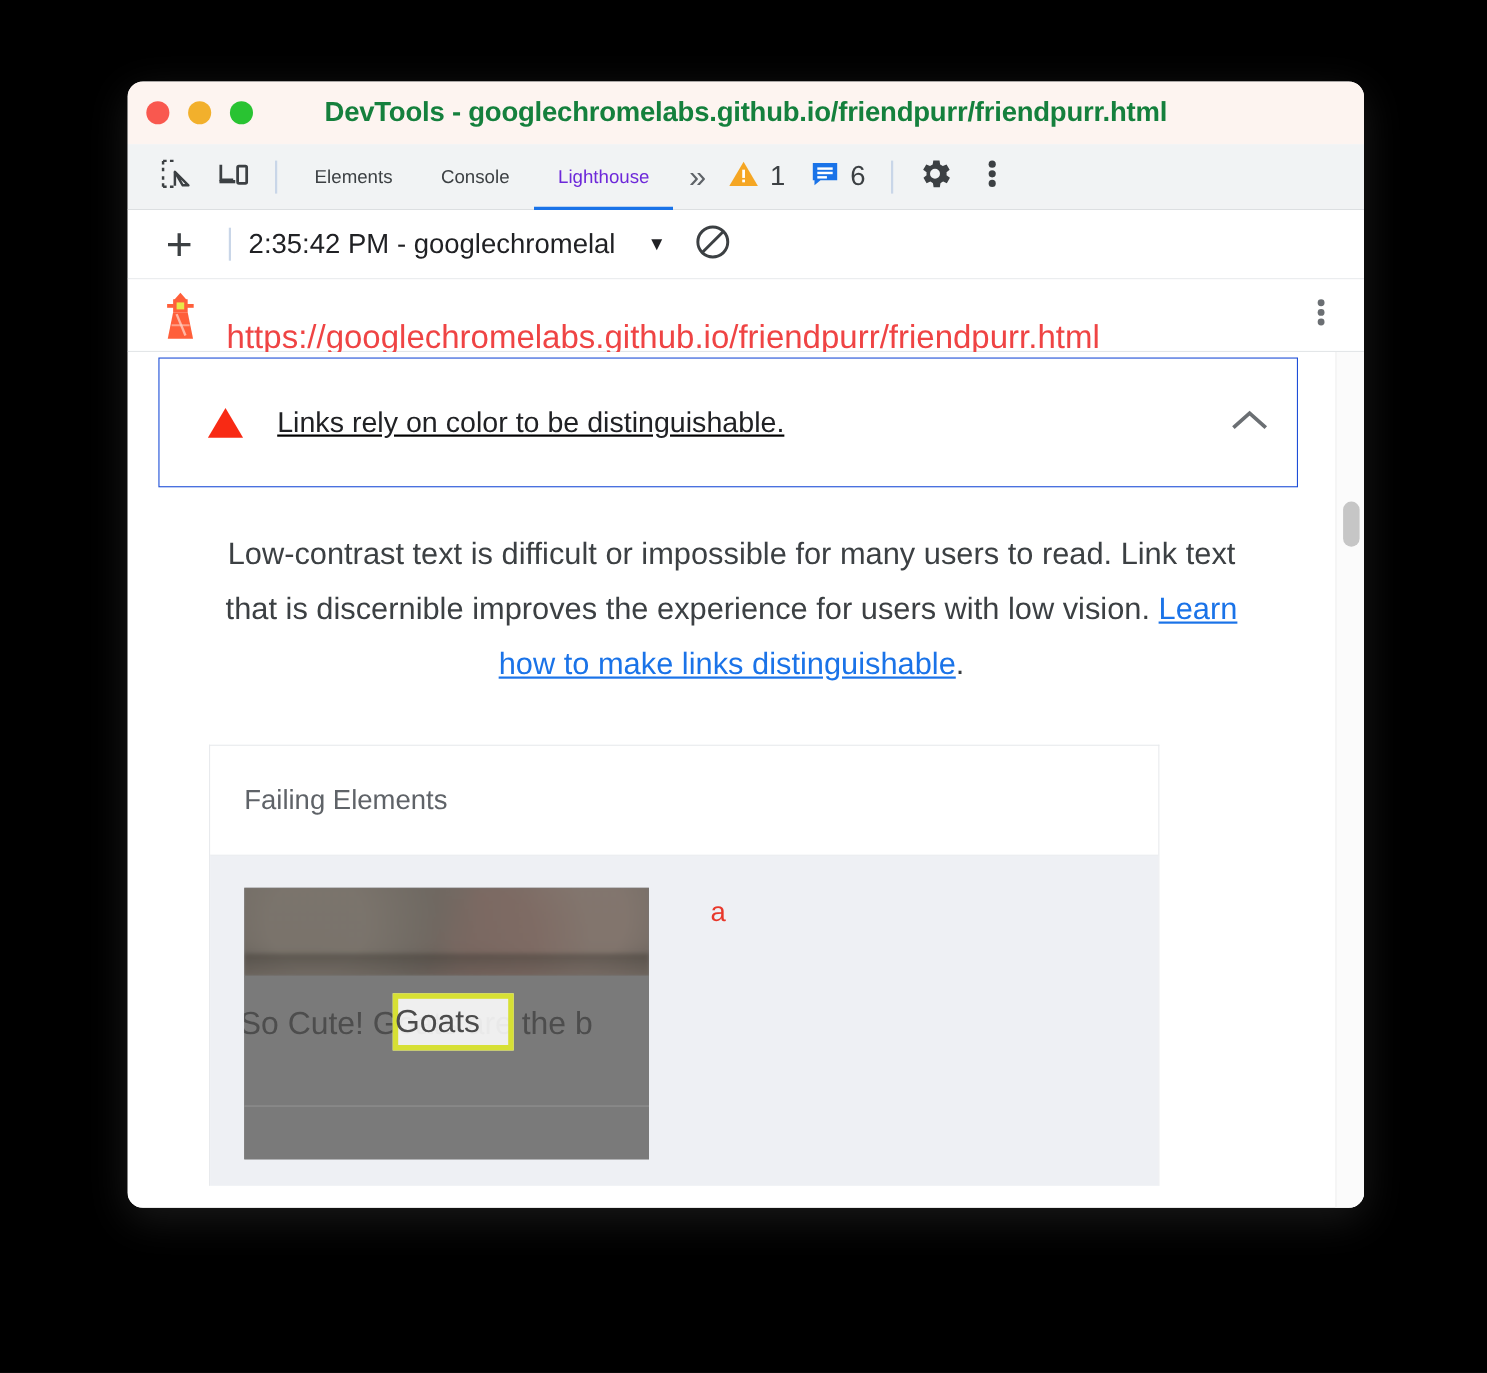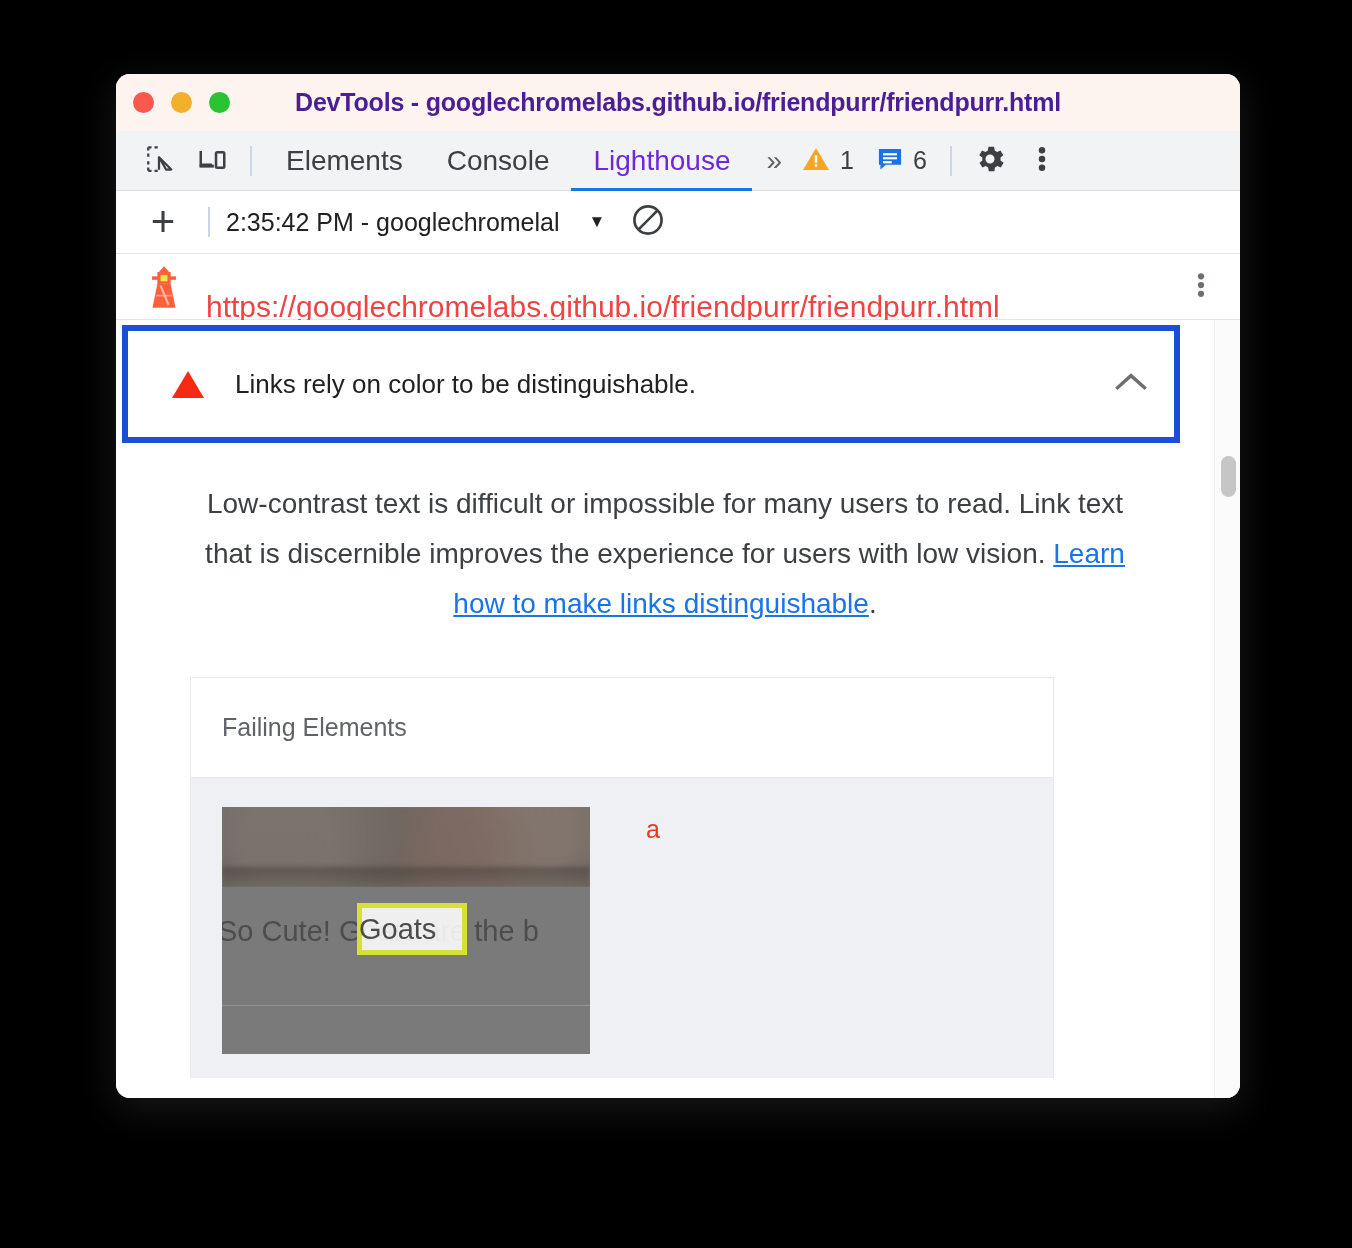--- a/index.html
+++ b/index.html
@@ -42,21 +42,21 @@
   }
   .traffic.red    { background: #f9584f; }
   .traffic.amber  { background: #f2b02c; }
   .traffic.green  { background: #29c332; }
   #window-title {
     position: absolute;
     left: 0; right: 0;
     text-align: center;
     font-size: 25px;
     font-weight: bold;
-    color: #4c1d95;
+    color: #15803d;
     letter-spacing: -0.2px;
     pointer-events: none;
   }
 
   
   #tabbar {
     height: 60px;
     background: #f1f3f4;
     border-bottom: 1px solid #dcdfe1;
     display: flex;
@@ -68,21 +68,21 @@
     display: flex; align-items: center; justify-content: center;
     flex: 0 0 auto;
   }
   .tb-sep {
     width: 2px; height: 30px;
     background: #c9d6e8;
     margin: 0 12px;
     flex: 0 0 auto;
   }
   .tb-tab {
-    font-size: 28px;
+    font-size: 17px;
     color: #3c4043;
     padding: 0 22px;
     height: 60px;
     line-height: 60px;
     white-space: nowrap;
     flex: 0 0 auto;
   }
   .tb-tab.active {
     color: #6d28d9;
     box-shadow: inset 0 -3px 0 #1a73e8;
@@ -180,27 +180,28 @@
   }
   #report-inner {
     position: absolute;
     left: 0; top: 0;
     width: 1086px;
     padding: 0;
   }
 
   
   #audit-box {
-    margin: 5px 22px 0 6px;
-    border: 6px solid #1d4ed8;
+    margin: 5px 22px 0 28px;
+    border: 1px solid #1d4ed8;
     background: #ffffff;
     height: 118px;
     display: flex;
     align-items: center;
     padding: 0 26px 0 44px;
+    text-decoration: underline;
   }
   #audit-warn-tri {
     width: 0; height: 0;
     border-left: 16px solid transparent;
     border-right: 16px solid transparent;
     border-bottom: 27px solid #f82a14;
     flex: 0 0 auto;
   }
   #audit-title {
     font-size: 26px;

